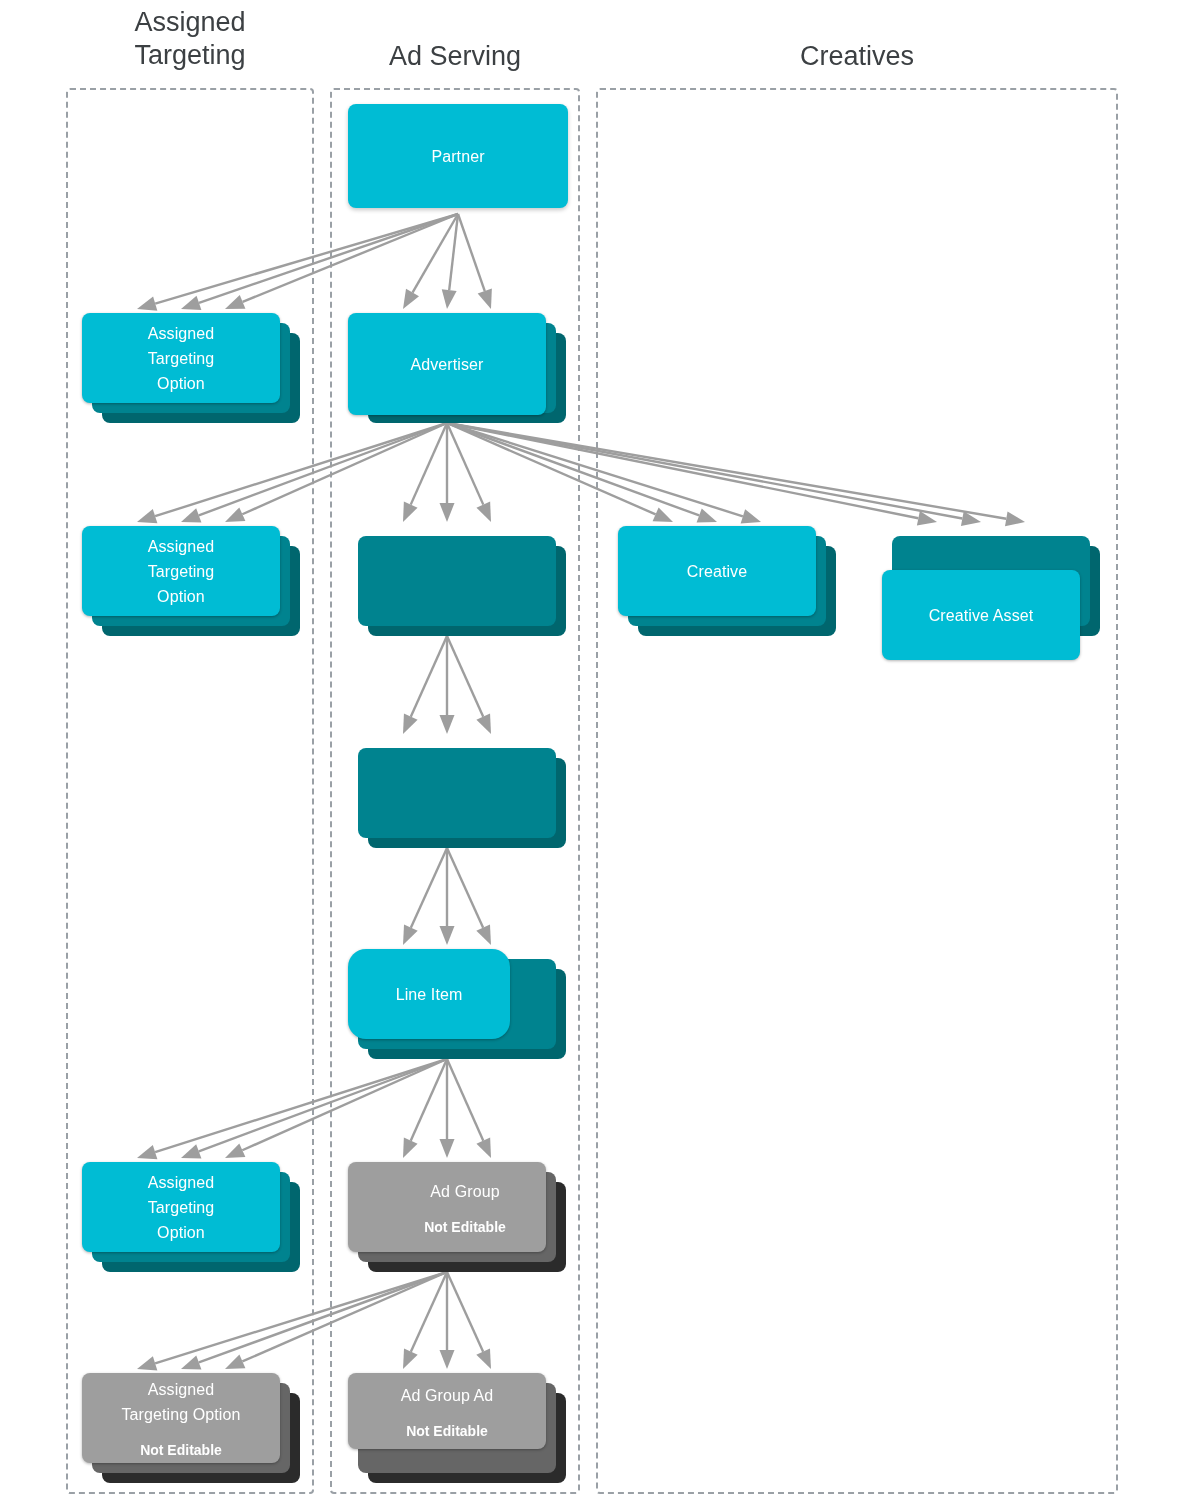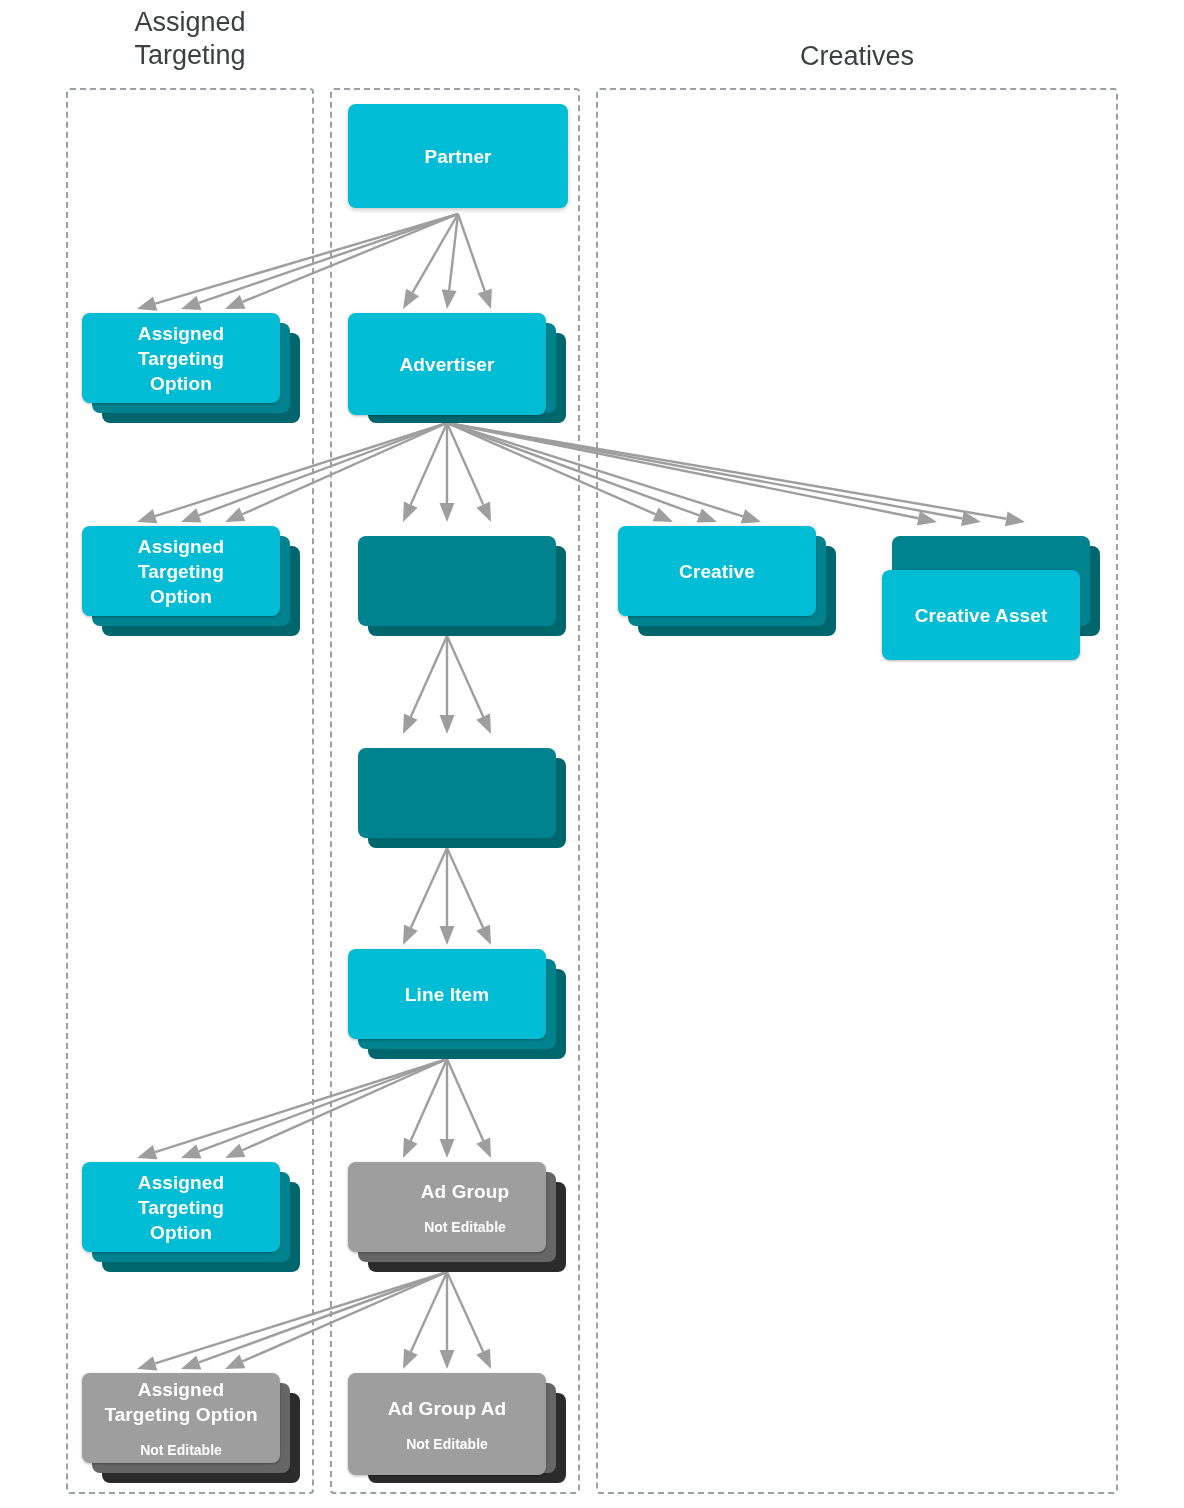--- a/index.html
+++ b/index.html
@@ -63,22 +63,22 @@
   .node.teal .card.back1 { background: #00838f; }
   .node.teal .card.back2 { background: #00666e; }
 
   .node.gray .card.front { background: #9e9e9e; }
   .node.gray .card.back1 { background: #666666; }
   .node.gray .card.back2 { background: #2b2b2b; }
 
   .node.single .card.front { box-shadow: 0 2px 4px rgba(0,0,0,0.22); }
 
   .node-label {
-    font-weight: bold;
-    font-size: 19px;
+    font-weight: normal;
+    font-size: 16px;
     line-height: 25px;
     letter-spacing: 0.1px;
     white-space: pre-line;
     font-family: "Liberation Sans", sans-serif;
     text-align: center;
   }
   .node-sub {
     font-weight: bold;
     font-size: 14px;
     line-height: 18px;
@@ -86,20 +86,21 @@
     font-family: "Liberation Sans", sans-serif;
   }
 </style>
 </head>
 <body>
 
 <div id="stage">
 
   <div class="col-title" style="left:66px; top:6px; width:248px;">Assigned
 Targeting</div>
+  <div class="col-title" style="left:330px; top:40px; width:250px;">Ad Serving</div>
   <div class="col-title" style="left:596px; top:40px; width:522px;">Creatives</div>
 
   <div class="group-box" style="left:66px; top:88px; width:248px; height:1406px;"></div>
   <div class="group-box" style="left:330px; top:88px; width:250px; height:1406px;"></div>
   <div class="group-box" style="left:596px; top:88px; width:522px; height:1406px;"></div>
 
   <svg id="arrows" viewBox="0 0 1184 1508" width="1184" height="1508">
       <line x1="458" y1="214" x2="155.21888094828742" y2="303.6081193455224" stroke="#9e9e9e" stroke-width="2.4"></line>
       <polygon points="137,309 153.09050700573047,296.4164558133037 157.34725489084437,310.79978287774117" fill="#9e9e9e"></polygon>
       <line x1="458" y1="214" x2="198.97240416895542" y2="302.836179075629" stroke="#9e9e9e" stroke-width="2.4"></line>
@@ -230,21 +231,21 @@
   </div>
 
   <div class="node teal" style="left:348px; top:738px; width:218px; height:110px;">
     <div class="card back2" style="left:20px; top:20px; width:198px; height:90px;"></div>
     <div class="card back1" style="left:10px; top:10px; width:198px; height:90px;"></div>
   </div>
 
   <div class="node teal" style="left:348px; top:949px; width:218px; height:110px;">
     <div class="card back2" style="left:20px; top:20px; width:198px; height:90px;"></div>
     <div class="card back1" style="left:10px; top:10px; width:198px; height:90px;"></div>
-    <div class="card front" style="left:0; top:0; width:198px; height:90px;">
+    <div class="card front" style="left:0; top:0; width:162px; height:90px;border-radius:18px;">
       <div class="node-label">Line Item</div>
     </div>
   </div>
 
   <div class="node teal" style="left:82px; top:1162px; width:218px; height:110px;">
     <div class="card back2" style="left:20px; top:20px; width:198px; height:90px;"></div>
     <div class="card back1" style="left:10px; top:10px; width:198px; height:90px;"></div>
     <div class="card front" style="left:0; top:0; width:198px; height:90px;">
       <div class="node-label">Assigned
 Targeting
@@ -267,19 +268,19 @@
     <div class="card front" style="left:0; top:0; width:198px; height:90px;">
       <div class="node-label">Assigned
 Targeting Option</div>
       <div class="node-sub">Not Editable</div>
     </div>
   </div>
 
   <div class="node gray" style="left:348px; top:1373px; width:218px; height:110px;">
     <div class="card back2" style="left:20px; top:20px; width:198px; height:90px;"></div>
     <div class="card back1" style="left:10px; top:10px; width:198px; height:90px;"></div>
-    <div class="card front" style="left:0; top:0; width:198px; height:102px;">
+    <div class="card front" style="left:0; top:0; width:198px; height:76px;">
       <div class="node-label">Ad Group Ad</div>
       <div class="node-sub">Not Editable</div>
     </div>
   </div>
 
 </div>
 
 </body></html>

